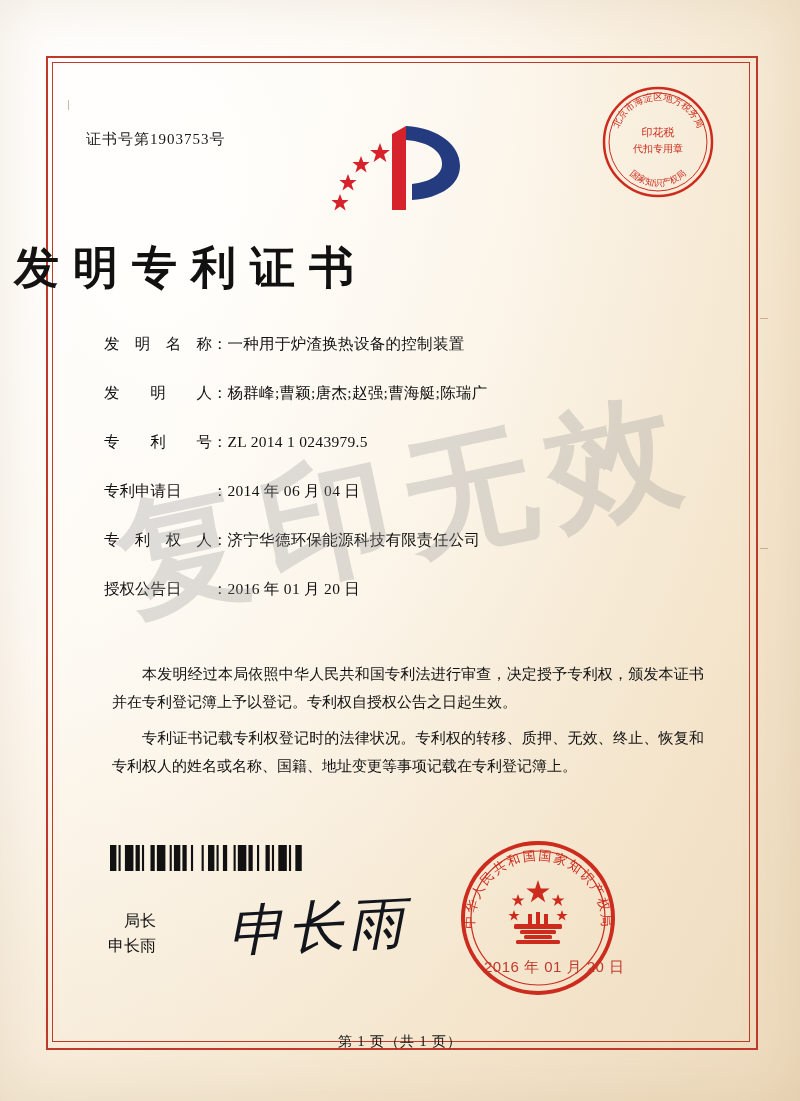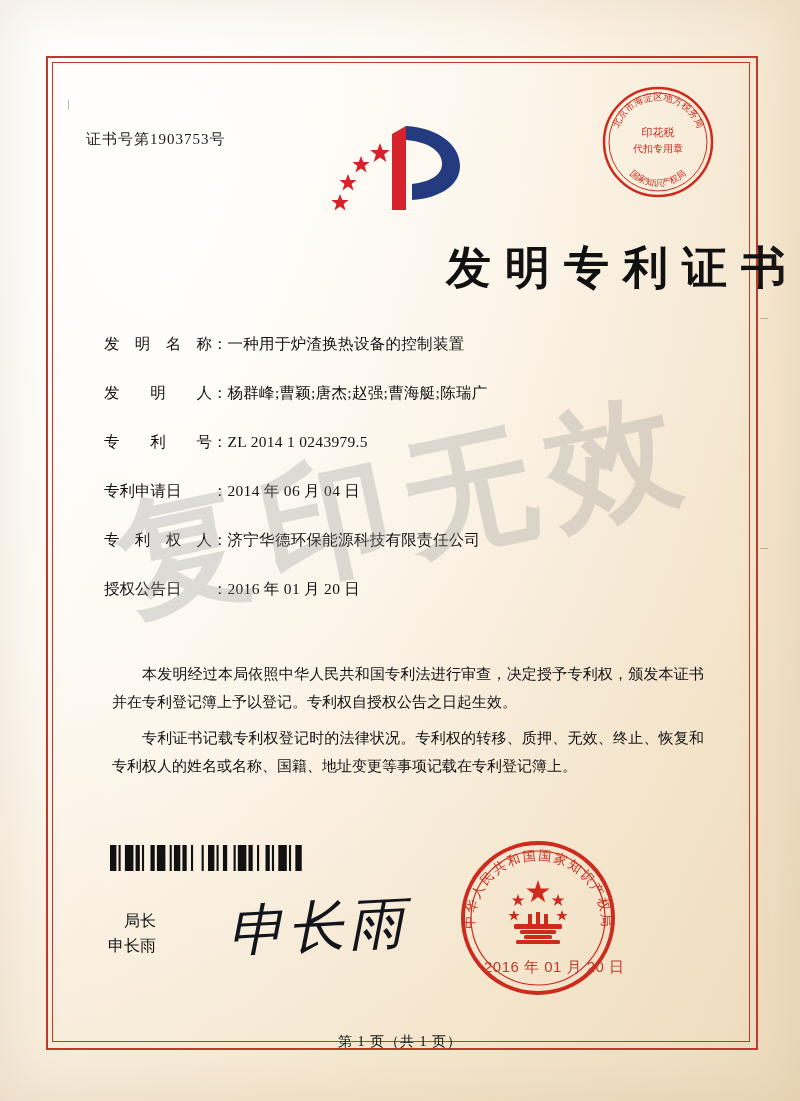--- a/index.html
+++ b/index.html
@@ -77,21 +77,21 @@
     width: 140px;
     height: 100px;
   }
 
   
   .title {
     position: absolute;
     top: 238px;
     left: 0;
     width: 800px;
-    text-align: right;
+    text-align: left;
     font-size: 45px;
     font-weight: bold;
     letter-spacing: 14px;
     text-indent: 14px;
     color: #111;
     font-family: "DejaVu Serif", "Liberation Serif", serif;
   }
 
   
   .fields {

